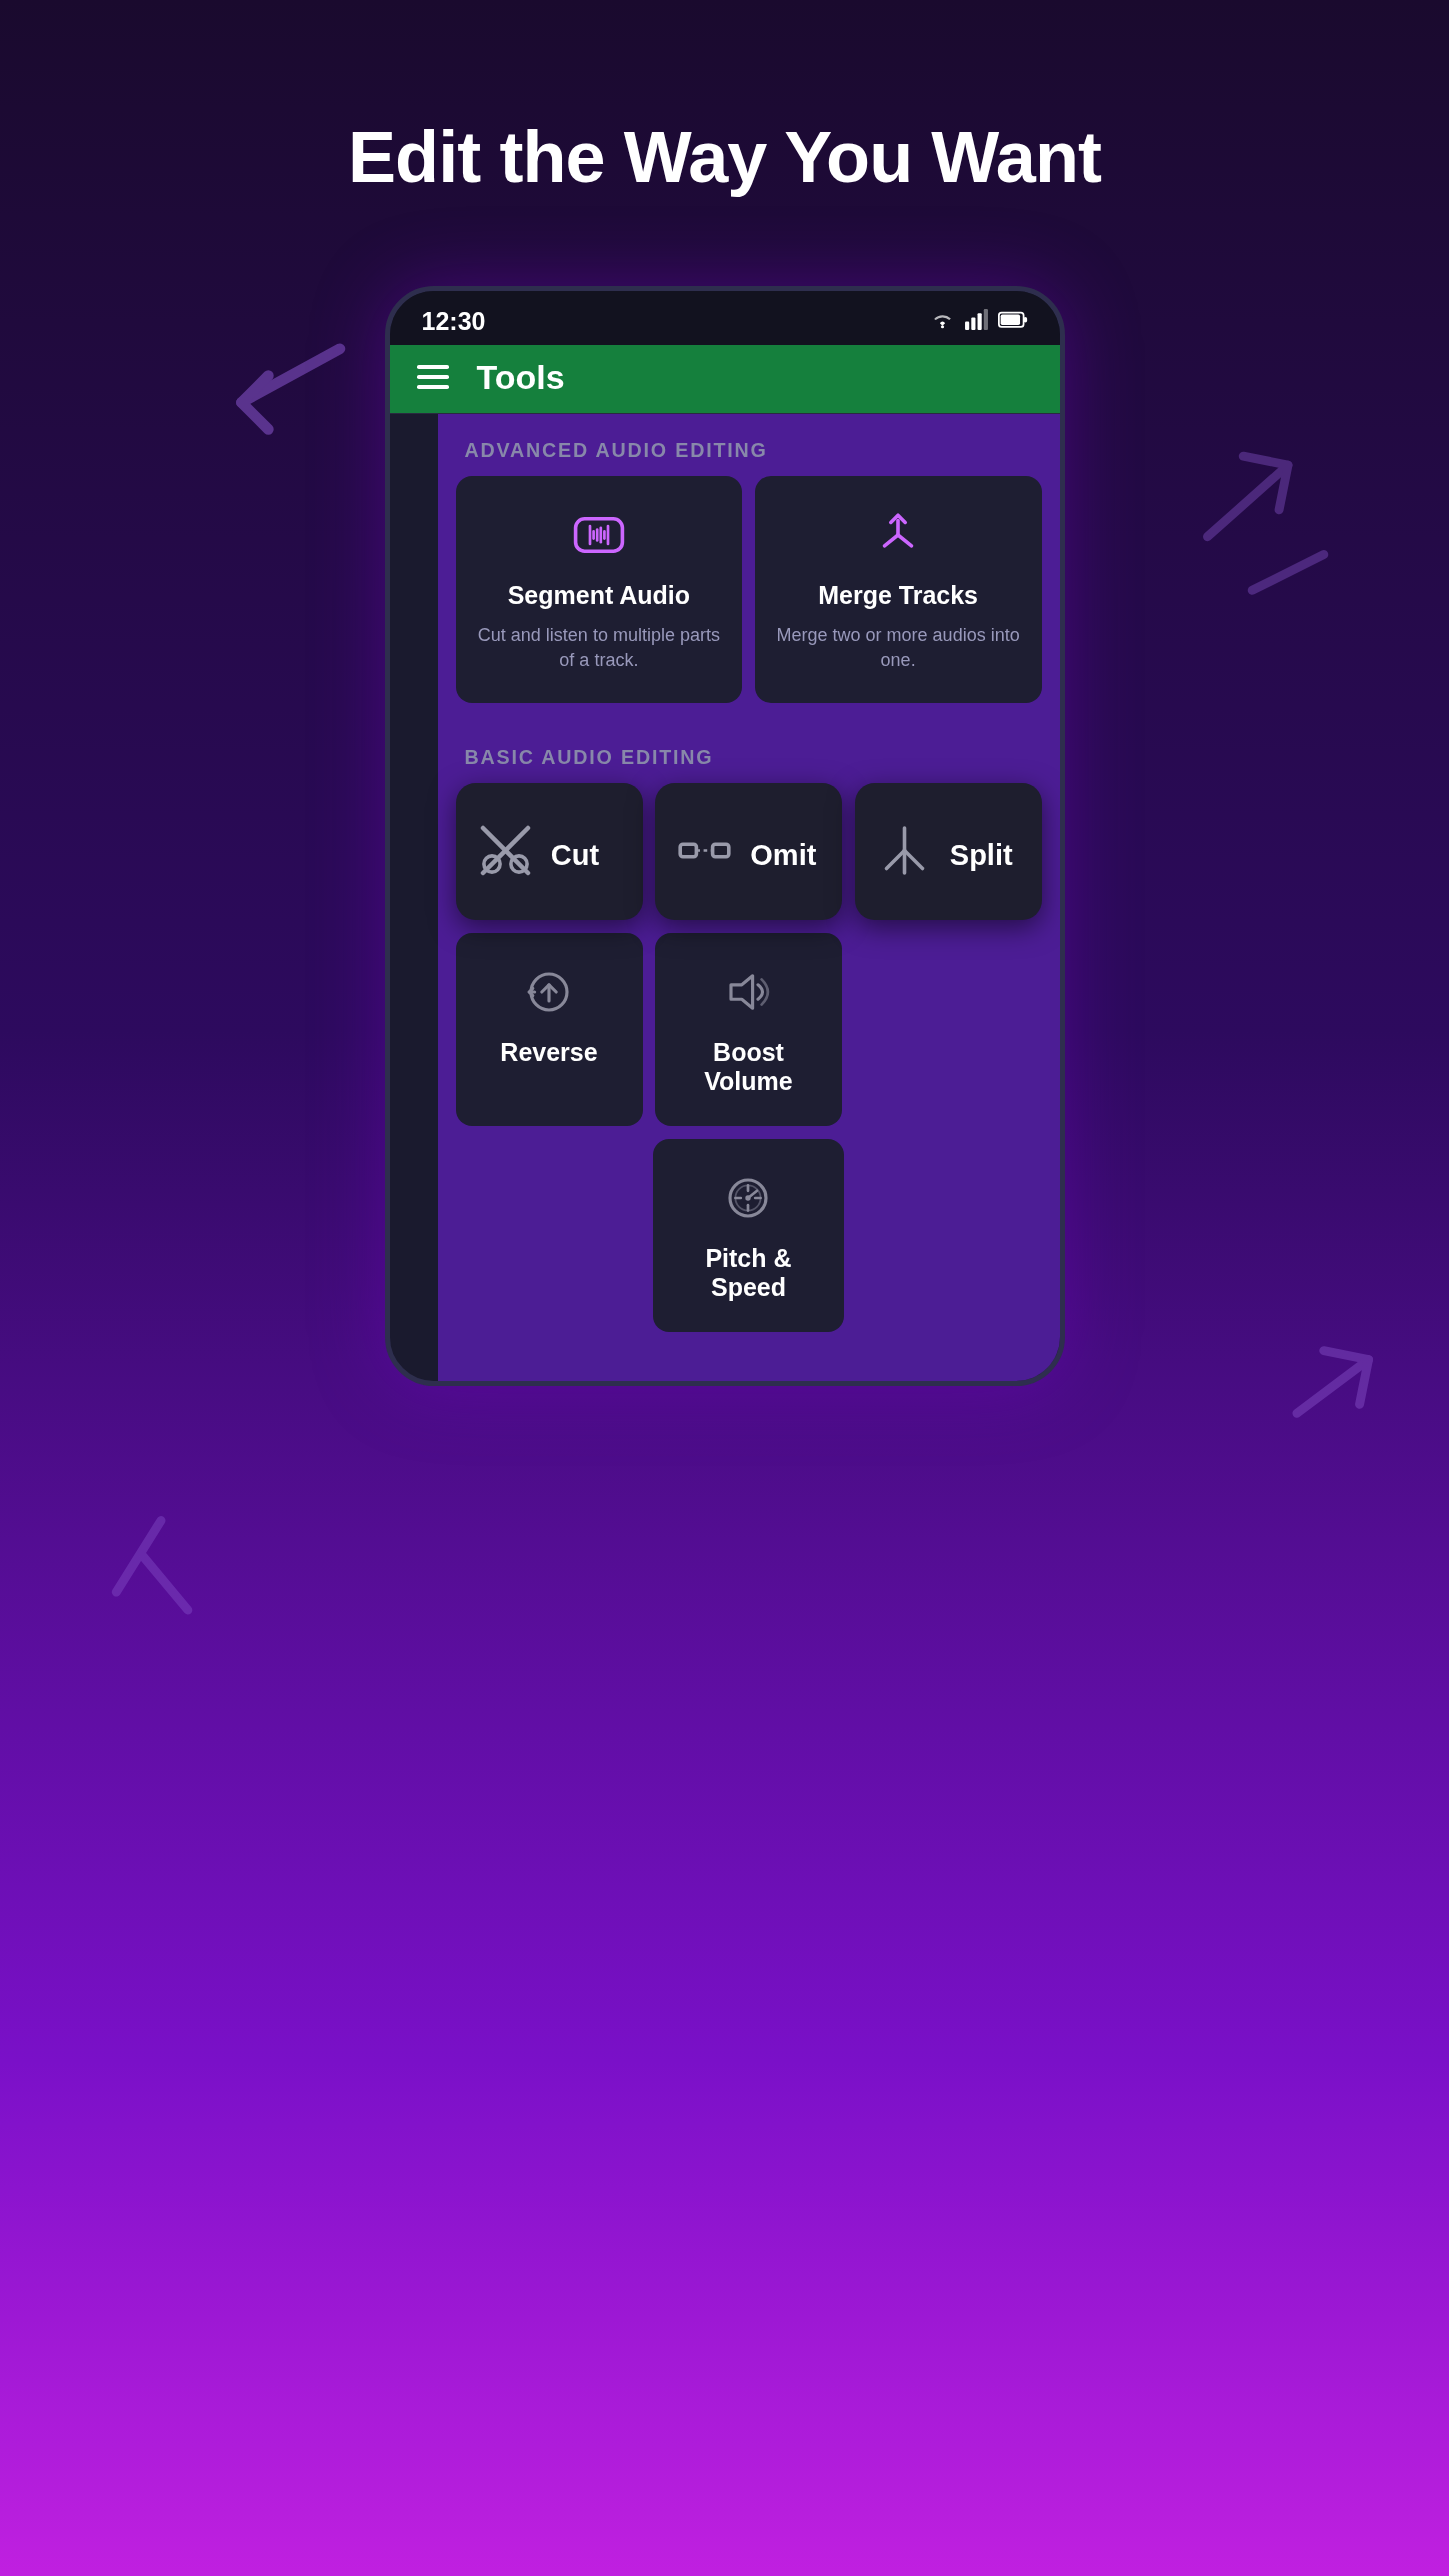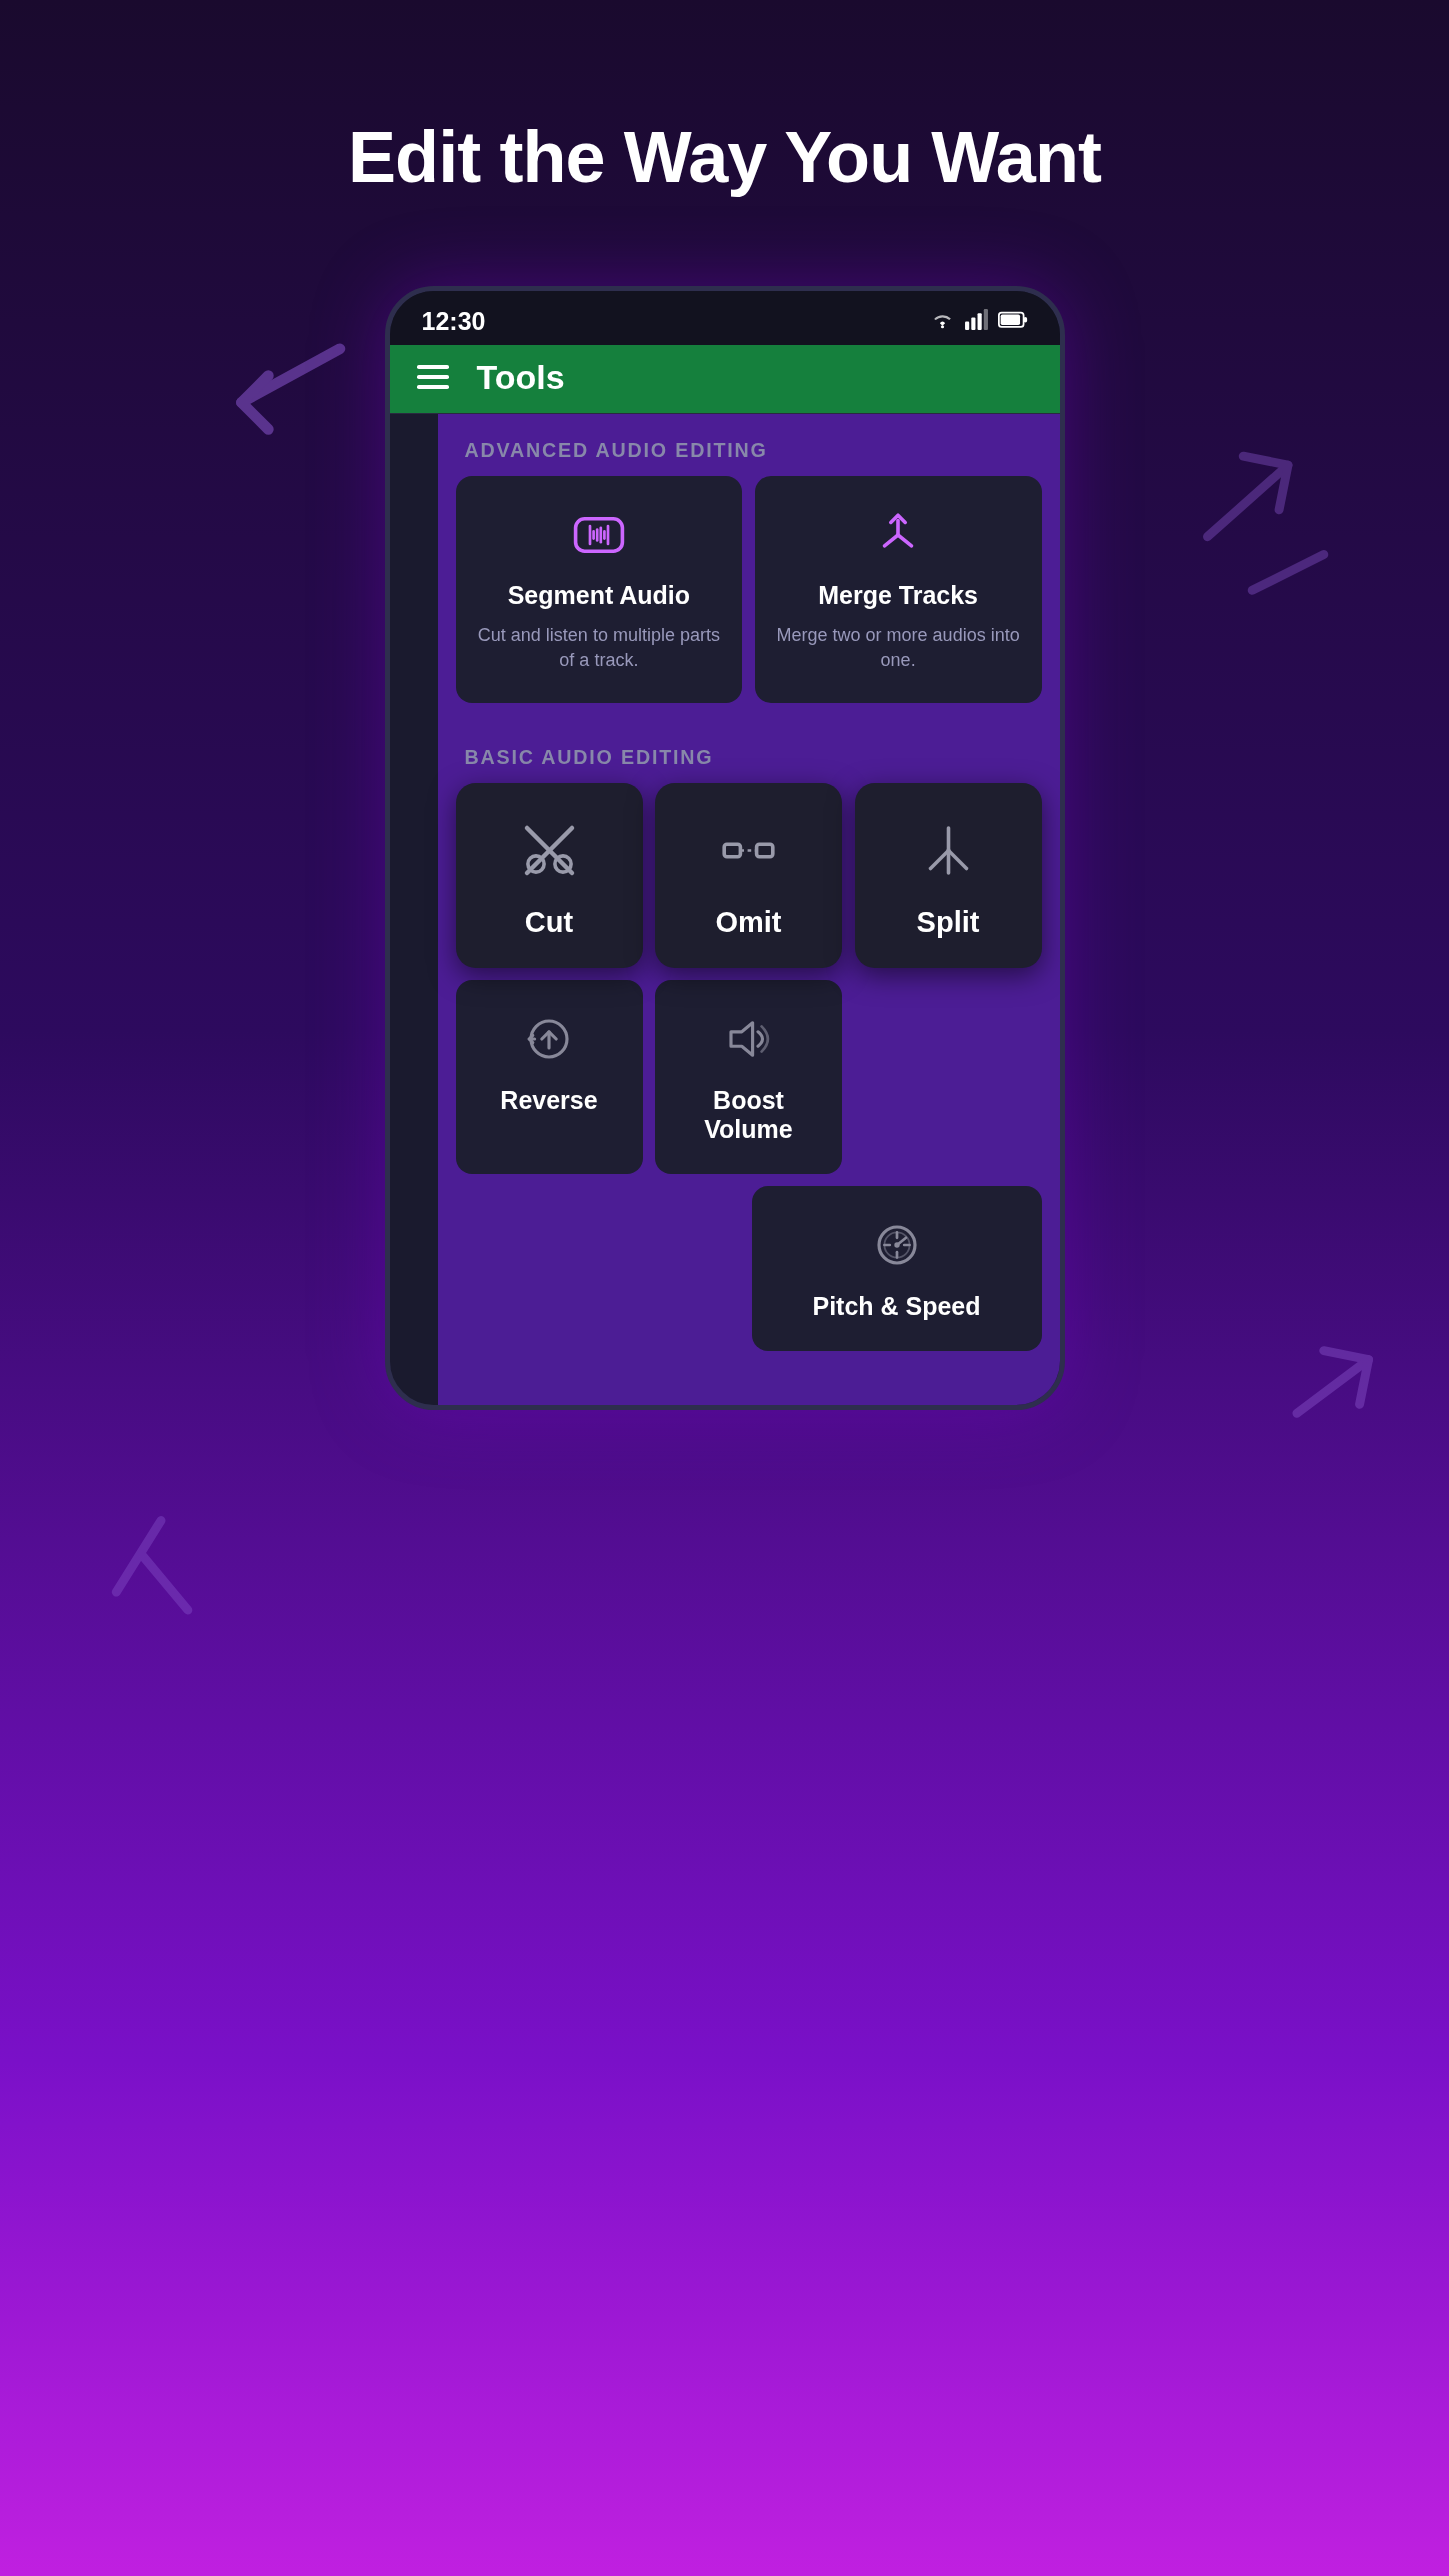--- a/index.html
+++ b/index.html
@@ -160,21 +160,20 @@
       grid-template-columns: 1fr 1fr 1fr;
       gap: 12.5px;
       padding: 0 18px 12.5px;
       position: relative;
     }
     .tool-card-large {
       background: #1e1e2e;
       border-radius: 19.7px;
       padding: 36px 18px 29px;
       display: flex;
-      flex-direction: column;
       align-items: center;
       gap: 14.3px;
       cursor: pointer;
       box-shadow: 0 7.2px 27px rgba(0,0,0,0.5);
     }
     .tool-card-large-icon {
       font-size: 55px;
       color: #999aaa;
       line-height: 1;
     }
@@ -360,21 +359,21 @@
           <svg class="svg-icon" viewBox="0 0 60 60" fill="none" xmlns="http://www.w3.org/2000/svg">
             <polygon points="10,22 22,22 34,12 34,48 22,38 10,38" stroke="#888899" stroke-width="3.5" fill="none" stroke-linejoin="round"></polygon>
             <path d="M40 22 Q50 30 40 38" stroke="#888899" stroke-width="3.5" fill="none" stroke-linecap="round"></path>
             <path d="M44 16 Q58 30 44 44" stroke="#888899" stroke-width="3" fill="none" stroke-linecap="round" opacity="0.6"></path>
           </svg>
         </div>
         <span class="tool-card-title">Boost Volume</span>
       </div>
     </div>
 
-    <div style="display:grid; grid-template-columns: 1fr 1fr; gap:6px; padding: 0 18px 12.5px;">
+    <div style="display:grid; grid-template-columns: 1fr 1fr 1fr; gap:6px; padding: 0 18px 12.5px;">
       <div></div>
 
       <div class="tool-card">
         <div class="tool-card-icon gray">
           <svg class="svg-icon" viewBox="0 0 60 60" fill="none" xmlns="http://www.w3.org/2000/svg">
             <circle cx="30" cy="30" r="20" stroke="#888899" stroke-width="3.5" fill="none"></circle>
             <circle cx="30" cy="30" r="14" stroke="#888899" stroke-width="2" fill="none" opacity="0.5"></circle>
             <line x1="30" y1="16" x2="30" y2="22" stroke="#888899" stroke-width="3" stroke-linecap="round"></line>
             <line x1="30" y1="38" x2="30" y2="44" stroke="#888899" stroke-width="3" stroke-linecap="round"></line>
             <line x1="16" y1="30" x2="22" y2="30" stroke="#888899" stroke-width="3" stroke-linecap="round"></line>

